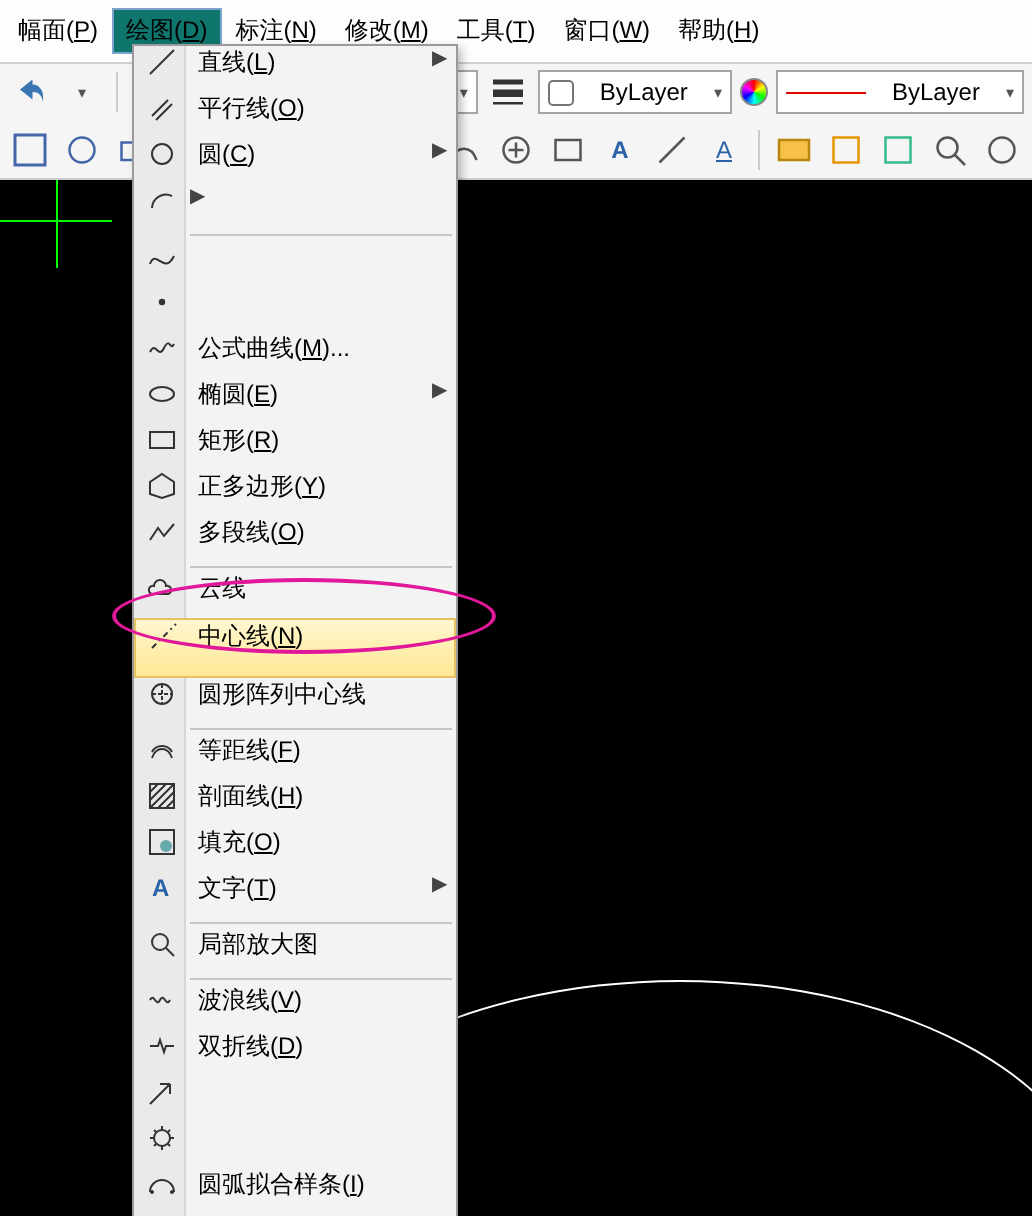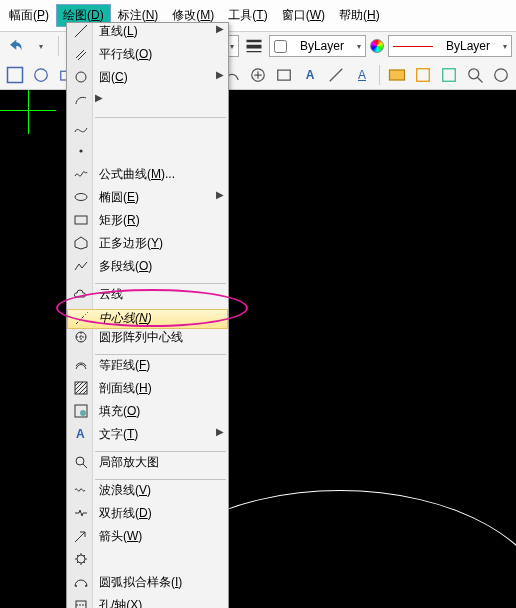--- a/index.html
+++ b/index.html
@@ -1,21 +1,21 @@
 <!DOCTYPE html>
 <html><head>
 <meta charset="utf-8">
 <style>
   * { box-sizing: border-box; margin: 0; padding: 0; font-family: "Microsoft YaHei", "SimSun", sans-serif; font-size: 12px; }
   body { width: 516px; height: 608px; overflow: hidden; background: #000; position: relative; }
   
   .menubar { background: #fdfdfd; height: 32px; display: flex; align-items: center; padding-left: 2px; border-bottom: 1px solid #d0d0d0; position: relative; z-index: 5; }
   .menubar .menu-item { padding: 3px 7px; cursor: pointer; }
   .menubar .menu-item u { text-decoration: underline; }
-  .menubar .menu-item.active { background: #14b8a6; border: 1px solid #7da2ce; padding: 2px 6px; }
+  .menubar .menu-item.active { background: #0f766e; border: 1px solid #7da2ce; padding: 2px 6px; }
   
   .toolbar1 { background: #f5f5f5; height: 28px; display: flex; align-items: center; gap: 4px; padding: 0 4px; position: relative; z-index: 2; }
   .toolbar2 { background: #f5f5f5; height: 30px; display: flex; align-items: center; gap: 4px; padding: 0 4px; border-bottom: 1px solid #ccc; position: relative; z-index: 2; }
   
   .tb-btn { width: 22px; height: 22px; display: inline-flex; align-items: center; justify-content: center; border: 1px solid transparent; border-radius: 2px; cursor: pointer; }
   .tb-sep { width: 1px; height: 20px; background: #ccc; margin: 0 2px; }
   
   .line-style-box { height: 22px; border: 1px solid #a5a5a5; background: #fff; display: flex; align-items: center; padding: 0 4px; gap: 13px; min-width: 62px; }
   .line-preview { width: 40px; border-top: 1.5px solid #000; }
   .line-preview.red { border-color: #d00; }
@@ -30,21 +30,21 @@
   
   
   .ellipse-shape { position: absolute; width: 420px; height: 240px; border: 1px solid #fff; border-radius: 50%; left: 130px; top: 410px; }
   
   
   .dropdown { position: absolute; top: 22px; left: 66px; width: 163px; background: #f3f3f3; border: 1px solid #9a9a9a; box-shadow: 2px 2px 4px rgba(0,0,0,0.25); z-index: 20; padding-bottom: 2px; }
   .dropdown-row { display: flex; align-items: flex-start; height: 23px; cursor: pointer; position: relative; }
   .dropdown-row .icon-cell { width: 28px; display: flex; align-items: center; justify-content: center; }
   .dropdown-row .label-cell { flex: 1; padding-left: 4px; }
   .dropdown-row .sub-arrow { width: 12px; font-size: 10px; color: #444; }
-  .dropdown-row.highlight { background: linear-gradient(#fff7cf, #ffe794); border: 1px solid #e5c365; height: 20px; margin: 0; font-style: italic; }
+  .dropdown-row.highlight { background: linear-gradient(#fff7cf, #ffe794); border: 1px solid #e5c365; height: 30px; margin: 0; }
   .dropdown-row.highlight .icon-cell { width:27px; }
   .dropdown-sep { height: 1px; background: #c5c5c5; margin: 2px 2px 2px 28px; }
   .icon-strip { position: absolute; left: 0; top: 0; bottom: 0; width: 26px; background: #eaeaea; border-right: 1px solid #d6d6d6; }
   .dropdown-row u { text-decoration: underline; }
   
   
   .annotation-oval { position: absolute; left: 56px; top: 289px; width: 192px; height: 38px; border: 2.5px solid #e11899; border-radius: 50%; z-index: 30; pointer-events: none; }
   
   
   .ic { width: 16px; height: 16px; display: inline-block; position: relative; }
@@ -376,21 +376,20 @@
         </span>
         <span class="label-cell">双折线(<u>D</u>)</span>
         <span class="sub-arrow"></span>
       </div>
       <div class="dropdown-row">
         <span class="icon-cell">
           <span class="ic"><svg viewBox="0 0 16 16">
               <path d="M2 14 12 4M12 4H7m5 0v5" fill="none" stroke="#333"></path>
             </svg></span>
         </span>
-        <span class="label-cell">箭头(<u>W</u>)</span>
         <span class="sub-arrow"></span>
       </div>
       <div class="dropdown-row">
         <span class="icon-cell">
           <span class="ic"><svg viewBox="0 0 16 16">
               <circle cx="8" cy="8" r="4" fill="none" stroke="#333"></circle>
               <path d="M8 2v2M8 12v2M2 8h2M12 8h2M4 4l1.4 1.4M10.6 10.6 12 12M4 12l1.4-1.4M10.6 5.4 12 4" stroke="#333"></path>
             </svg></span>
         </span>
         <span class="sub-arrow"></span>

